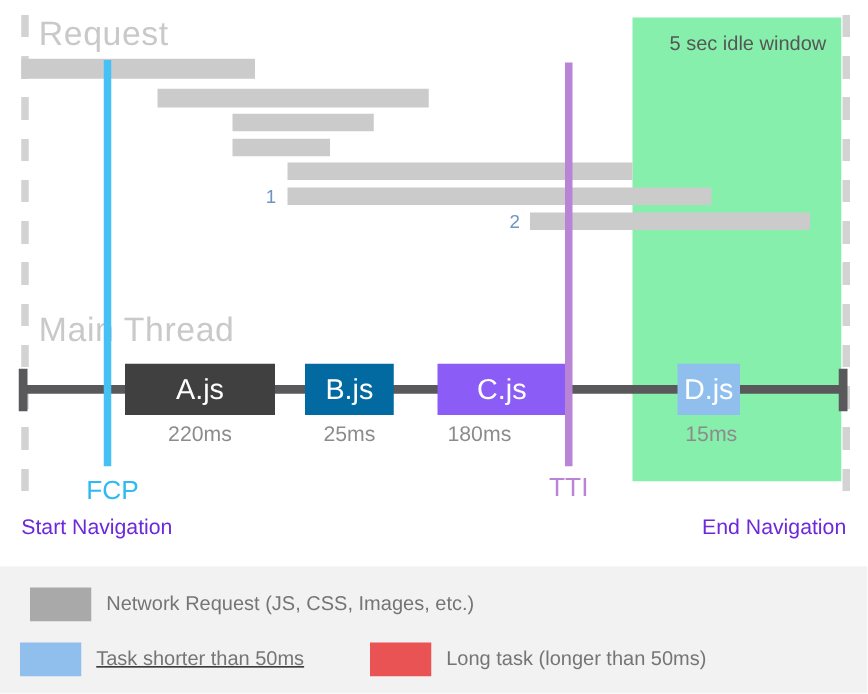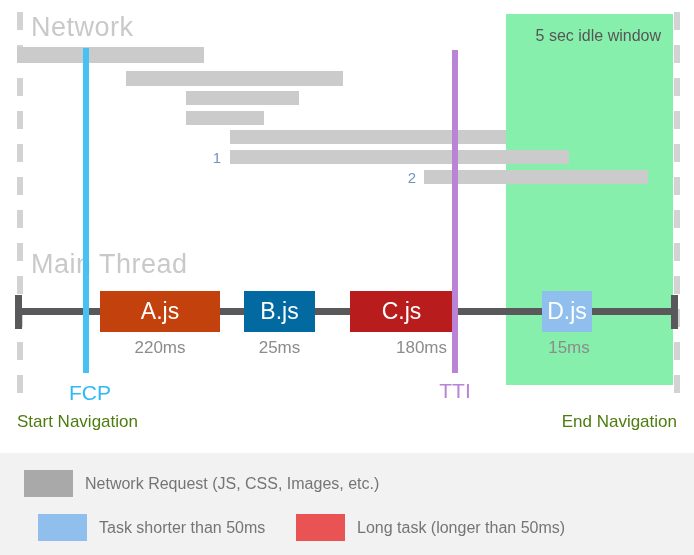--- a/index.html
+++ b/index.html
@@ -33,70 +33,70 @@
   .task-box{position:absolute;top:291px;height:41px;line-height:41px;text-align:center;
     color:#ffffff;font-size:23px;white-space:nowrap;}
   .task-dur{position:absolute;top:338px;text-align:center;font-size:17px;color:#8c8c8c;white-space:nowrap;}
   
   .fcp-line{position:absolute;left:83px;top:48px;width:6px;height:325px;background:#45c2f3;}
   .tti-line{position:absolute;left:452px;top:50px;width:6px;height:323px;background:#b983d6;}
   .marker-label{position:absolute;font-size:21px;white-space:nowrap;}
   .fcp-label{left:68px;top:381px;width:44px;text-align:center;color:#2fbaf2;}
   .tti-label{left:433px;top:379px;width:44px;text-align:center;color:#b983d6;}
   
-  .nav-label{position:absolute;top:412px;font-size:17px;color:#4d7c0f;white-space:nowrap;}
+  .nav-label{position:absolute;top:412px;font-size:17px;color:#6d28d9;white-space:nowrap;}
   .nav-start{left:17px;}
   .nav-end{right:17px;}
   
   .legend{position:absolute;left:0;top:453px;width:694px;height:102px;background:#f2f2f2;padding-left:16px;}
   .legend-item{position:absolute;display:flex;align-items:center;}
   .legend-item-0{left:24px;top:17px;}
-  .legend-item-1{left:38px;top:61px;}
+  .legend-item-1{left:16px;top:61px;text-decoration:underline;}
   .legend-item-2{left:296px;top:61px;}
   .legend-swatch{width:49px;height:27px;flex:0 0 auto;}
   .legend-text{margin-left:12px;font-size:16px;color:#757575;white-space:nowrap;}
 </style>
 </head>
 <body>
 
 <div class="canvas">
 
   <div class="idle-region">
     <div class="idle-label">5 sec idle window</div>
   </div>
 
   <div class="dash-border dash-left"></div>
   <div class="dash-border dash-right"></div>
 
-  <div class="section-title net-title">Network</div>
+  <div class="section-title net-title">Request</div>
   <div class="section-title main-title">Main Thread</div>
 
   <div id="network-bars">
       <div class="net-bar" style="left: 17px; top: 47px; width: 187px; height: 16px; background: rgb(203, 203, 203);"></div>
       <div class="net-bar" style="left: 126px; top: 71px; width: 217px; height: 15px; background: rgb(203, 203, 203);"></div>
       <div class="net-bar" style="left: 186px; top: 91px; width: 113px; height: 14px; background: rgb(203, 203, 203);"></div>
       <div class="net-bar" style="left: 186px; top: 111px; width: 78px; height: 14px; background: rgb(203, 203, 203);"></div>
       <div class="net-bar" style="left: 230px; top: 130px; width: 276px; height: 14px; background: rgb(203, 203, 203);"></div>
       <div class="net-bar" style="left: 230px; top: 150px; width: 339px; height: 14px; background: rgb(203, 203, 203);"></div>
       <div class="net-bar" style="left: 424px; top: 170px; width: 224px; height: 14px; background: rgb(203, 203, 203);"></div>
       <span class="req-num" style="left: 207px; top: 149px; color: rgb(111, 148, 196);">1</span>
       <span class="req-num" style="left: 402px; top: 169px; color: rgb(111, 148, 196);">2</span>
     </div>
 
   <div class="timeline"></div>
   <div class="tl-cap cap-left"></div>
   <div class="tl-cap cap-right"></div>
 
   <div id="main-thread-tasks">
-      <div class="task-box" style="left: 100px; width: 120px; background: #c2410c;">A.js</div>
+      <div class="task-box" style="left: 100px; width: 120px; background: #404040;">A.js</div>
       <div class="task-dur" style="left: 100px; width: 120px;">220ms</div>
       <div class="task-box" style="left: 244px; width: 71px; background: #0369a1;">B.js</div>
       <div class="task-dur" style="left: 244px; width: 71px;">25ms</div>
-      <div class="task-box" style="left: 350px; width: 103px; background: #b91c1c;">C.js</div>
-      <div class="task-dur" style="left: 370px; width: 103px;">180ms</div>
+      <div class="task-box" style="left: 350px; width: 103px; background: #8b5cf6;">C.js</div>
+      <div class="task-dur" style="left: 332px; width: 103px;">180ms</div>
       <div class="task-box" style="left: 542px; width: 50px; background: rgb(144, 191, 237);">D.js</div>
       <div class="task-dur" style="left: 544px; width: 50px;">15ms</div>
     </div>
 
   <div class="fcp-line"></div>
   <div class="tti-line"></div>
   <div class="marker-label fcp-label">FCP</div>
   <div class="marker-label tti-label">TTI</div>
 
   <div class="nav-label nav-start">Start Navigation</div>

